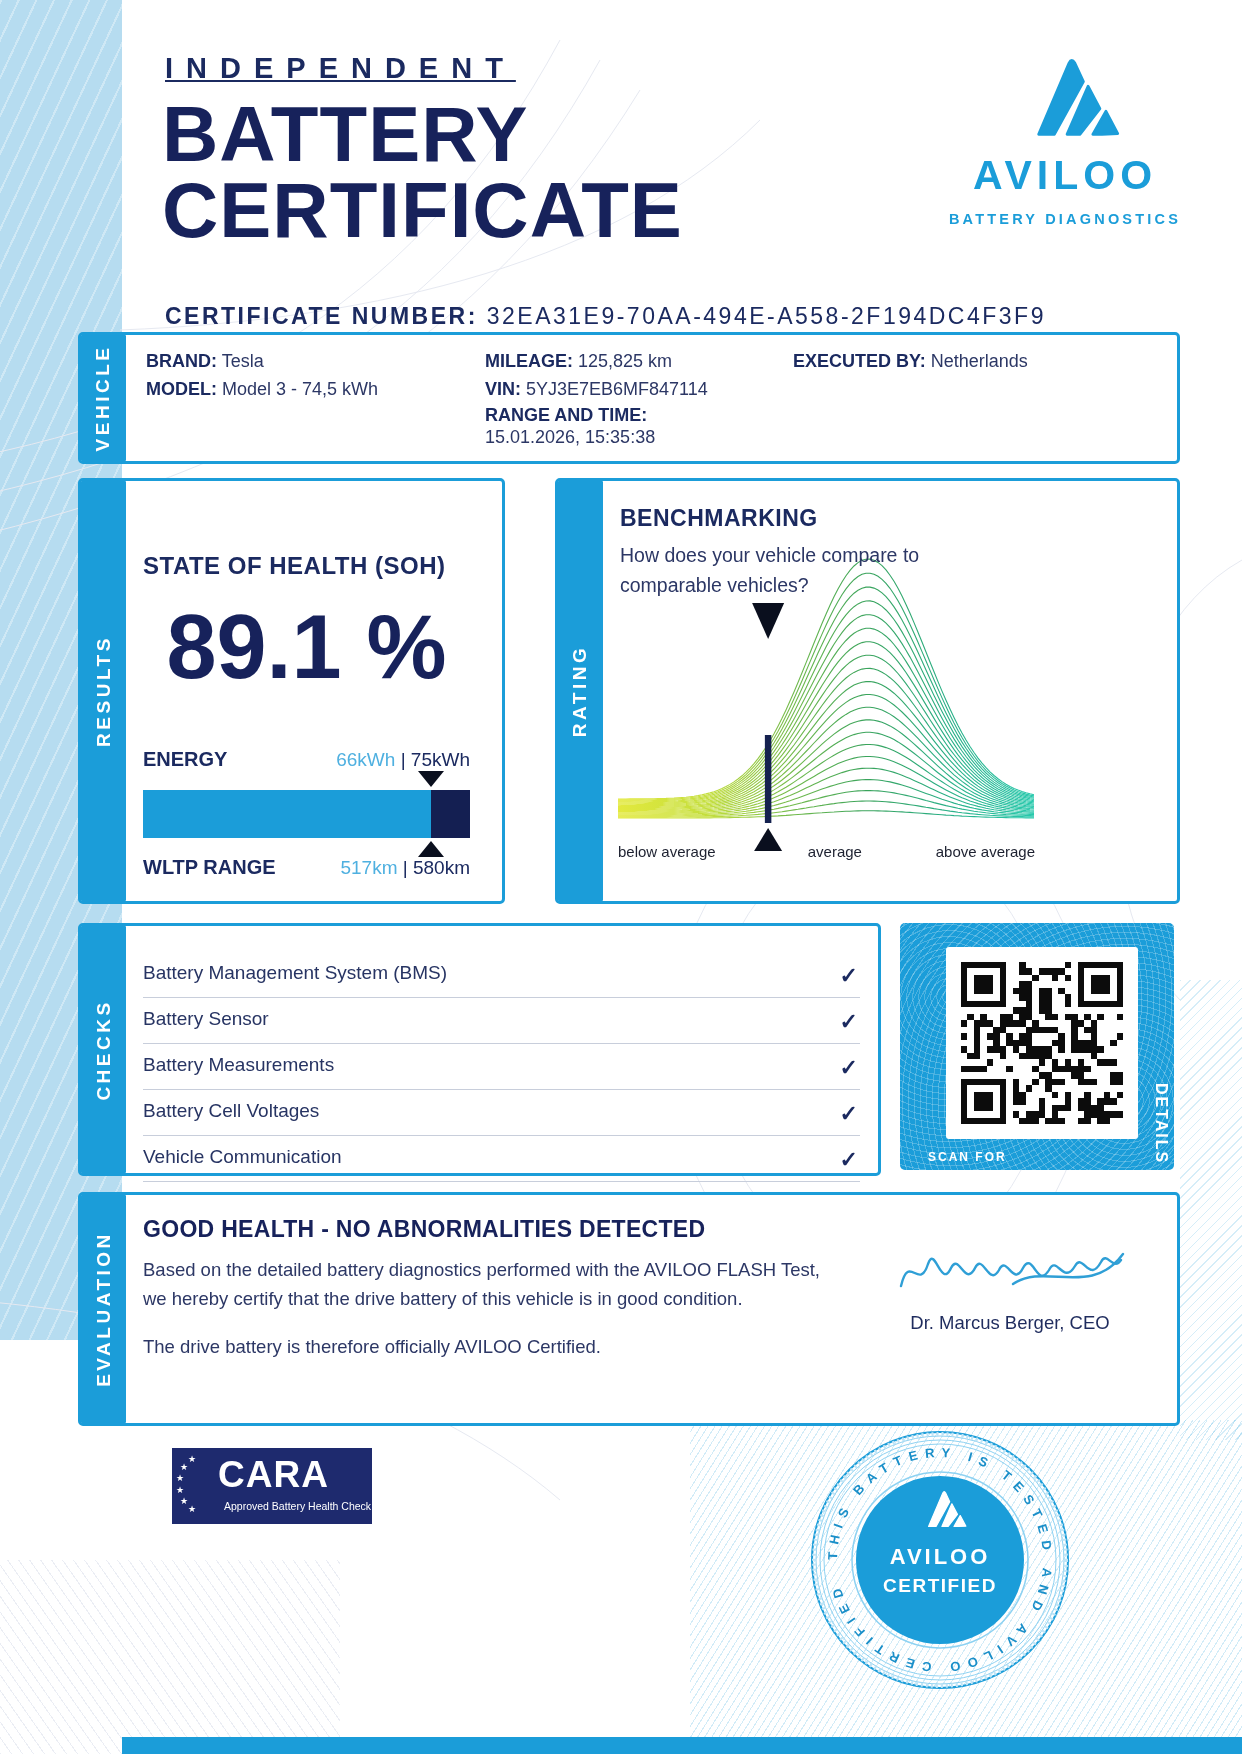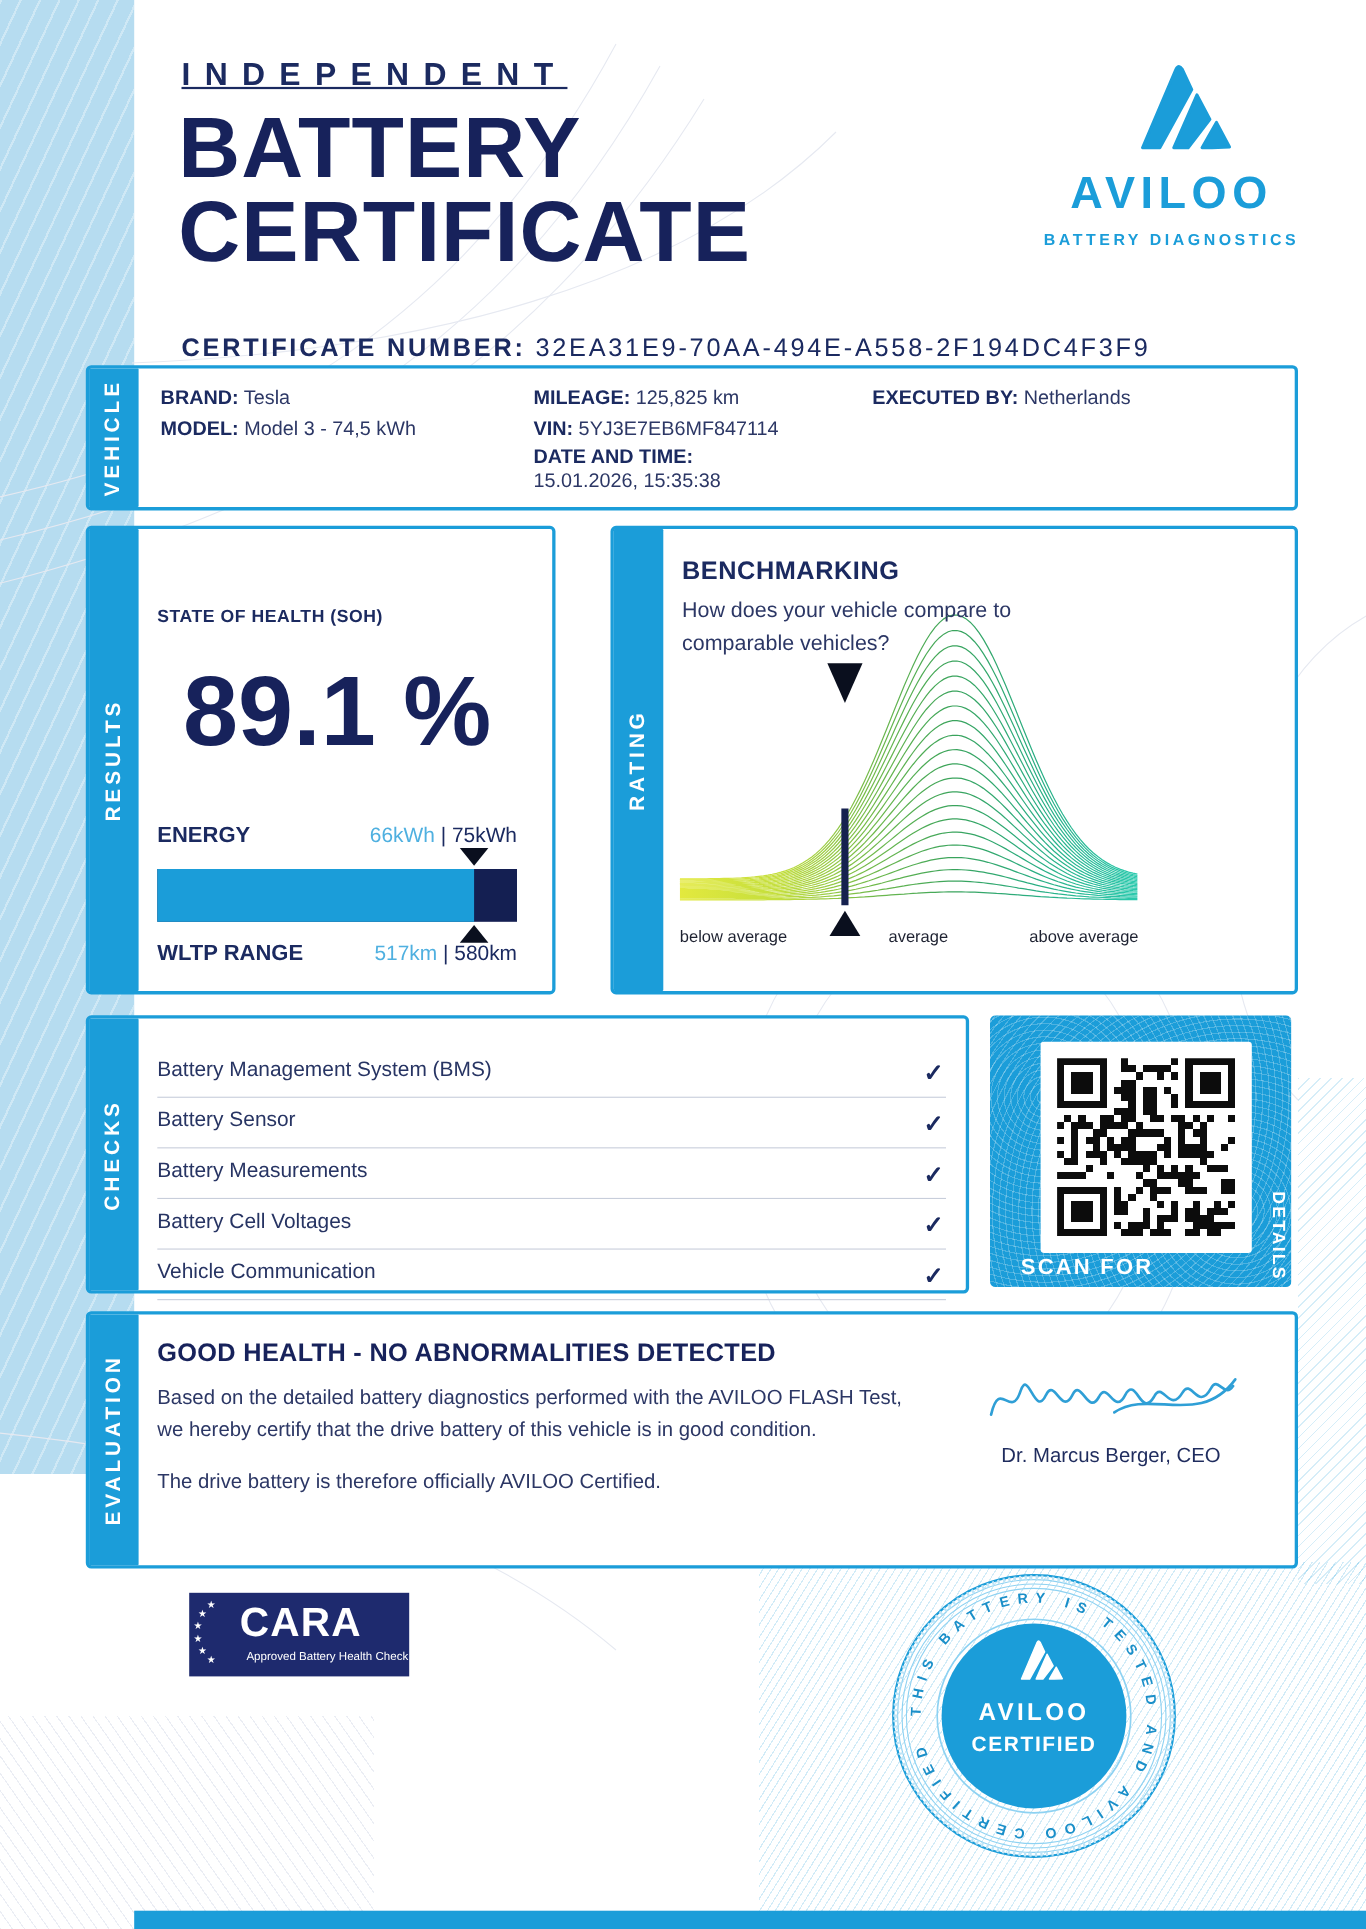--- a/index.html
+++ b/index.html
@@ -35,21 +35,21 @@
   #box-vehicle{left:78px;top:332px;width:1096px;height:126px;}
   #box-results{left:78px;top:478px;width:421px;height:420px;}
   #box-rating{left:555px;top:478px;width:619px;height:420px;}
   #box-checks{left:78px;top:923px;width:797px;height:247px;}
   #box-eval{left:78px;top:1192px;width:1096px;height:228px;}
   
   .vfield{position:absolute;font-size:18px;white-space:nowrap;}
   .vfield .lbl{font-weight:700;color:#1b2a60;}
   .vfield .val{color:#2c3765;}
   
-  #soh-title{left:143px;top:552px;font-size:16px;font-weight:700;color:#1b2a60;z-index:4;letter-spacing:.5px;}
+  #soh-title{left:143px;top:552px;font-size:24px;font-weight:700;color:#1b2a60;z-index:4;letter-spacing:.5px;}
   #soh-value{left:143px;top:596px;width:327px;text-align:center;font-size:90px;font-weight:800;color:#17225b;z-index:4;}
   .meter-row{left:143px;width:327px;display:flex;justify-content:space-between;align-items:baseline;z-index:4;}
   .meter-row .mlabel{font-weight:700;font-size:20px;color:#1b2a60;}
   .meter-row .mvals{font-size:19px;color:#1b2a60;}
   .meter-row .cur{color:#4fb0e0;}
   #energy-row{top:748px;}
   #wltp-row{top:856px;}
   #energy-bar{left:143px;top:790px;width:327px;height:48px;background:#141f52;z-index:4;}
   #energy-light{height:100%;background:#1b9dd9;}
   .tri{width:0;height:0;z-index:5;}
@@ -67,21 +67,21 @@
   .check-row .ctext{font-size:19px;color:#273463;display:block;padding-bottom:13px;}
   .check-row .cmark{position:absolute;right:2px;bottom:8px;font-size:22px;font-weight:700;color:#1b2a60;}
   
   #qr-panel{left:900px;top:923px;width:274px;height:247px;border-radius:5px;z-index:3;
     background:
       repeating-radial-gradient(circle at 18% 30%,rgba(255,255,255,.22) 0 1px,transparent 1px 6px),
       repeating-radial-gradient(circle at 82% 72%,rgba(255,255,255,.22) 0 1px,transparent 1px 6px),
       #1b9dd9;}
   #qr-white{position:absolute;left:46px;top:24px;width:192px;height:192px;background:#fff;border-radius:3px;}
   #qr-svg{position:absolute;left:15px;top:15px;}
-  #scan-text{position:absolute;left:28px;bottom:6px;font-size:20px;font-weight:700;letter-spacing:2px;color:#fff;margin-top:24px;}
+  #scan-text{position:absolute;left:28px;bottom:6px;font-size:12px;font-weight:700;letter-spacing:2px;color:#fff;margin-top:24px;}
   #details-text{position:absolute;right:4px;bottom:6px;writing-mode:vertical-rl;font-size:16px;font-weight:700;letter-spacing:2px;color:#fff;}
   
   #eval-headline{left:143px;top:1216px;font-size:23px;font-weight:700;color:#17225b;z-index:4;letter-spacing:.3px;}
   #eval-p1{left:143px;top:1256px;width:690px;font-size:18.5px;line-height:1.55;color:#2c3765;z-index:4;}
   #eval-p2{left:143px;top:1336px;width:690px;font-size:18.5px;color:#2c3765;z-index:4;}
   #sig-svg{left:895px;top:1238px;z-index:4;}
   #sig-name{left:880px;top:1312px;width:260px;text-align:center;font-size:18.5px;color:#1f2c5e;z-index:4;}
   
   #cara{left:172px;top:1448px;width:200px;height:76px;background:#1e2a6e;z-index:4;}
   #cara-stars{position:absolute;left:0;top:0;width:40px;height:76px;}
@@ -150,21 +150,21 @@
     </div>
     <div class="vfield" style="left:404px;top:16px;">
       <span class="lbl">MILEAGE:</span>
       <span class="val">125,825 km</span>
     </div>
     <div class="vfield" style="left:404px;top:44px;">
       <span class="lbl">VIN:</span>
       <span class="val">5YJ3E7EB6MF847114</span>
     </div>
     <div class="vfield" style="left:404px;top:70px;">
-      <span class="lbl">DATE AND TIME:</span>
+      <span class="lbl">RANGE AND TIME:</span>
     </div>
     <div class="vfield" style="left:404px;top:92px;">
       <span class="val">15.01.2026, 15:35:38</span>
     </div>
     <div class="vfield" style="left:712px;top:16px;">
       <span class="lbl">EXECUTED BY:</span>
       <span class="val">Netherlands</span>
     </div>
   </div>
 

